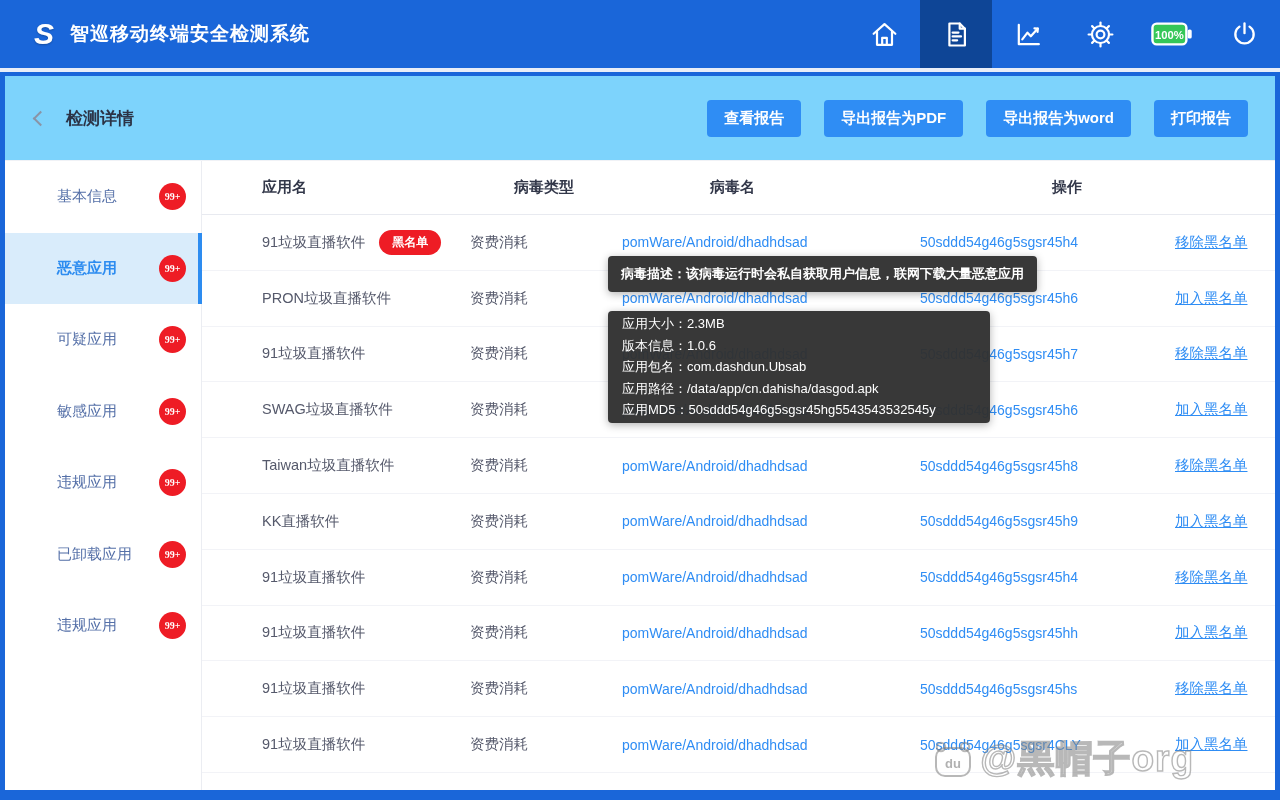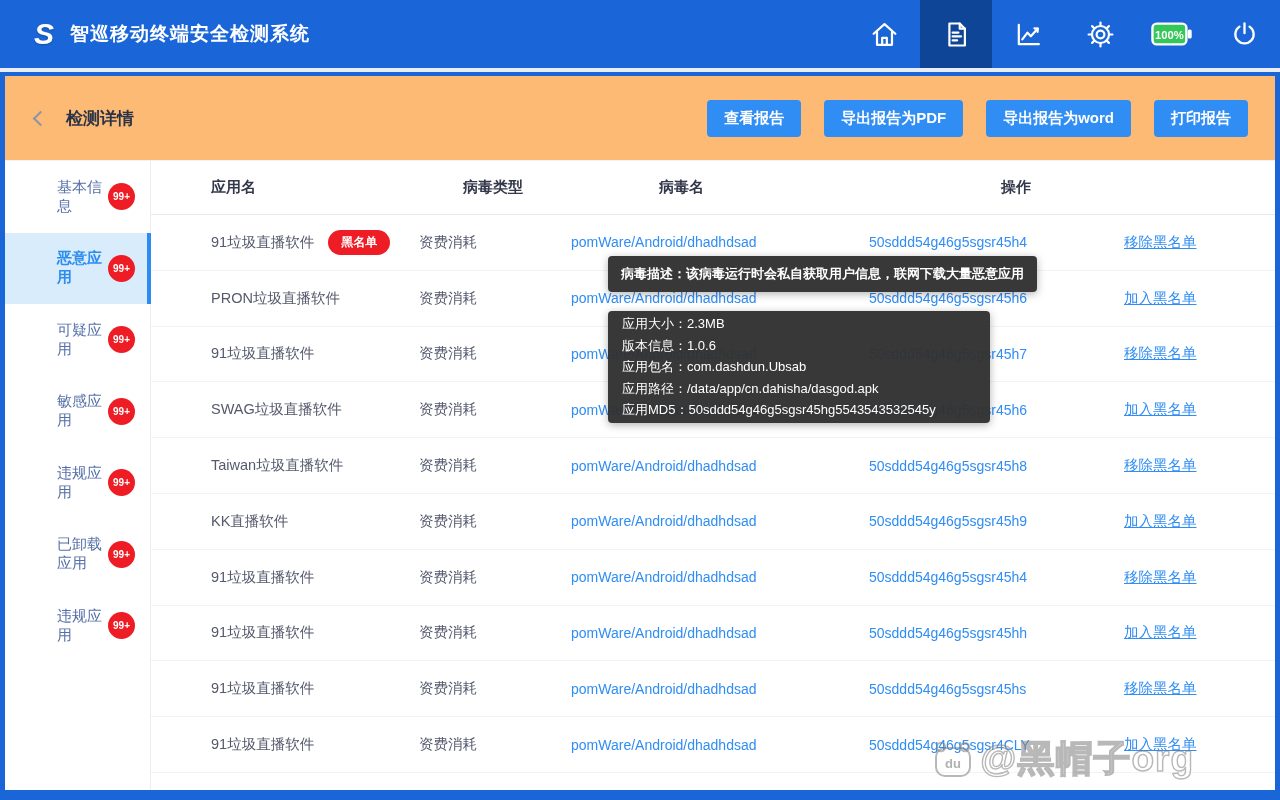--- a/index.html
+++ b/index.html
@@ -27,35 +27,35 @@
   .icon-cell {
     width:72px; height:68px; display:flex; align-items:center; justify-content:center;
     cursor:pointer;
   }
   .icon-cell.active { background:#0e4596; }
   
   .page {
     position:absolute; top:76px; left:5px; right:5px; bottom:10px;
     background:#fff; overflow:hidden;
   }
-  .title-bar { height:84px; display:flex; align-items:center; padding:0 27px 0 30px; background:#fdba74; }
+  .title-bar { height:84px; display:flex; align-items:center; padding:0 27px 0 30px; background:#7dd3fc; }
   .back-chevron {
     width:11px; height:11px; border-left:2px solid #8a94a6; border-bottom:2px solid #8a94a6;
     transform:rotate(45deg); margin-right:20px; cursor:pointer; flex:none;
   }
   .page-title { font-size:17px; font-weight:bold; color:#2b3346; }
   .title-buttons { margin-left:auto; display:flex; gap:23px; }
   .btn {
     height:37px; background:#2f8df4; color:#fff; border:none; border-radius:4px;
     font-size:15px; font-weight:bold; padding:0 17px; cursor:pointer;
     font-family:inherit; white-space:nowrap;
   }
   
   .content { display:flex; height:calc(100% - 84px); border-top:1px solid #f0f2f6; }
-  .sidebar { width:146px; flex:none; border-right:1px solid #ebedf2; background:#fff; }
+  .sidebar { width:197px; flex:none; border-right:1px solid #ebedf2; background:#fff;font-family:Liberation Serif, serif; }
   .side-item {
     position:relative; height:71.5px; display:flex; align-items:center;
     padding:0 15px 0 52px; cursor:pointer;
   }
   .side-label { font-size:15px; color:#5570a8; }
   .side-item.active { background:#d9ecfb; }
   .side-item.active .side-label { color:#2d8cf0; font-weight:bold; }
   .side-item.active::after {
     content:""; position:absolute; right:-1px; top:0; bottom:0; width:4px; background:#2d8cf0;
   }

